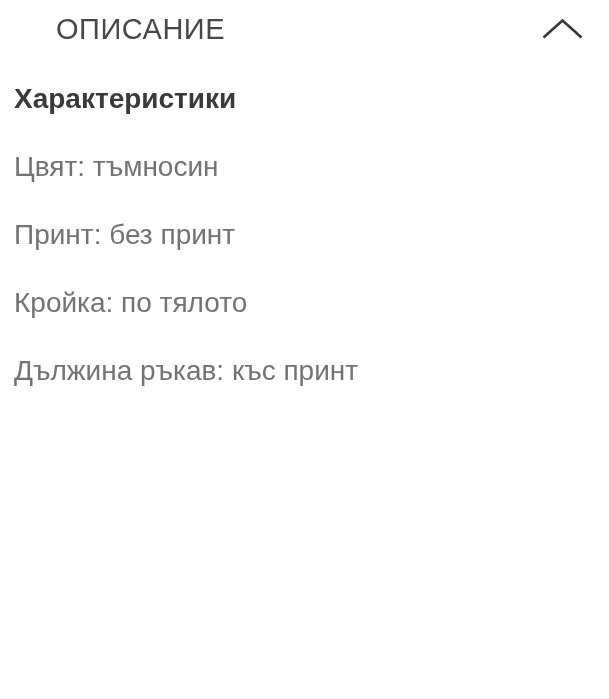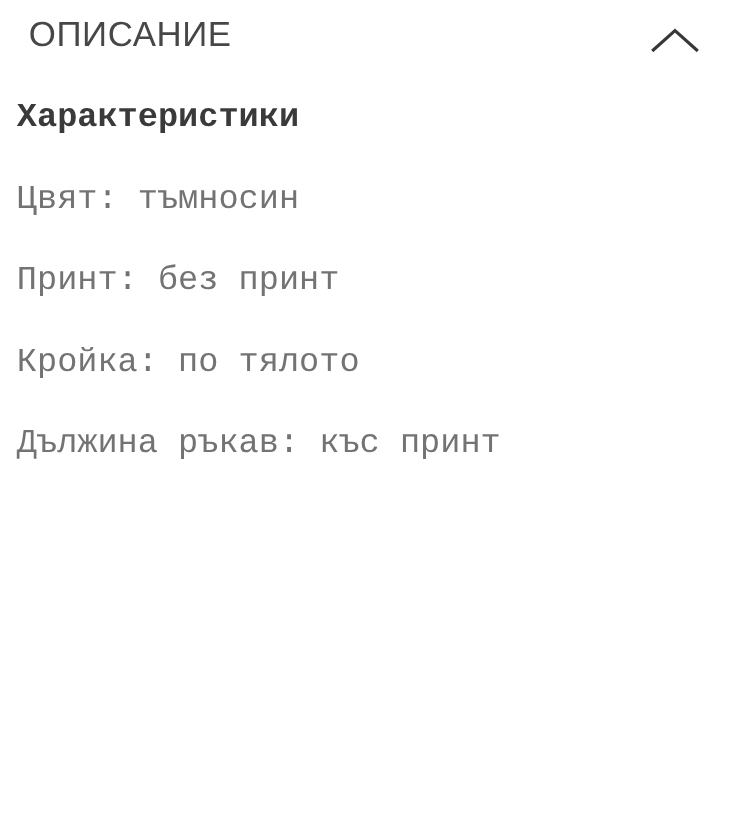--- a/index.html
+++ b/index.html
@@ -14,24 +14,25 @@
     font-family: "Liberation Sans", "DejaVu Sans", sans-serif;
     color: #3c3c3c;
     -webkit-font-smoothing: antialiased;
   }
   .panel {
     width: 609px;
     box-sizing: border-box;
   }
   .accordion-header {
     display: flex;
-    align-items: flex-end;
+    align-items: center;
     justify-content: space-between;
     padding: 12px 26px 0 24px;
     cursor: pointer;
+    margin-left: 32px;
   }
   .accordion-title {
     font-size: 29px;
     line-height: 34px;
     letter-spacing: 0.5px;
     font-weight: 400;
     color: #474747;
     text-transform: uppercase;
   }
   .chevron {
@@ -39,21 +40,20 @@
     align-items: center;
     justify-content: center;
     width: 41px;
     height: 24px;
   }
   .chevron svg {
     display: block;
   }
   .content {
     padding: 0 14px;
-    font-family: Liberation Mono, monospace;
   }
   .content p {
     font-size: 28px;
     line-height: 34px;
     margin: 0 0 34px 0;
     font-weight: 400;
     color: #737373;
   }
   .content p.first {
     margin-top: 36px;

